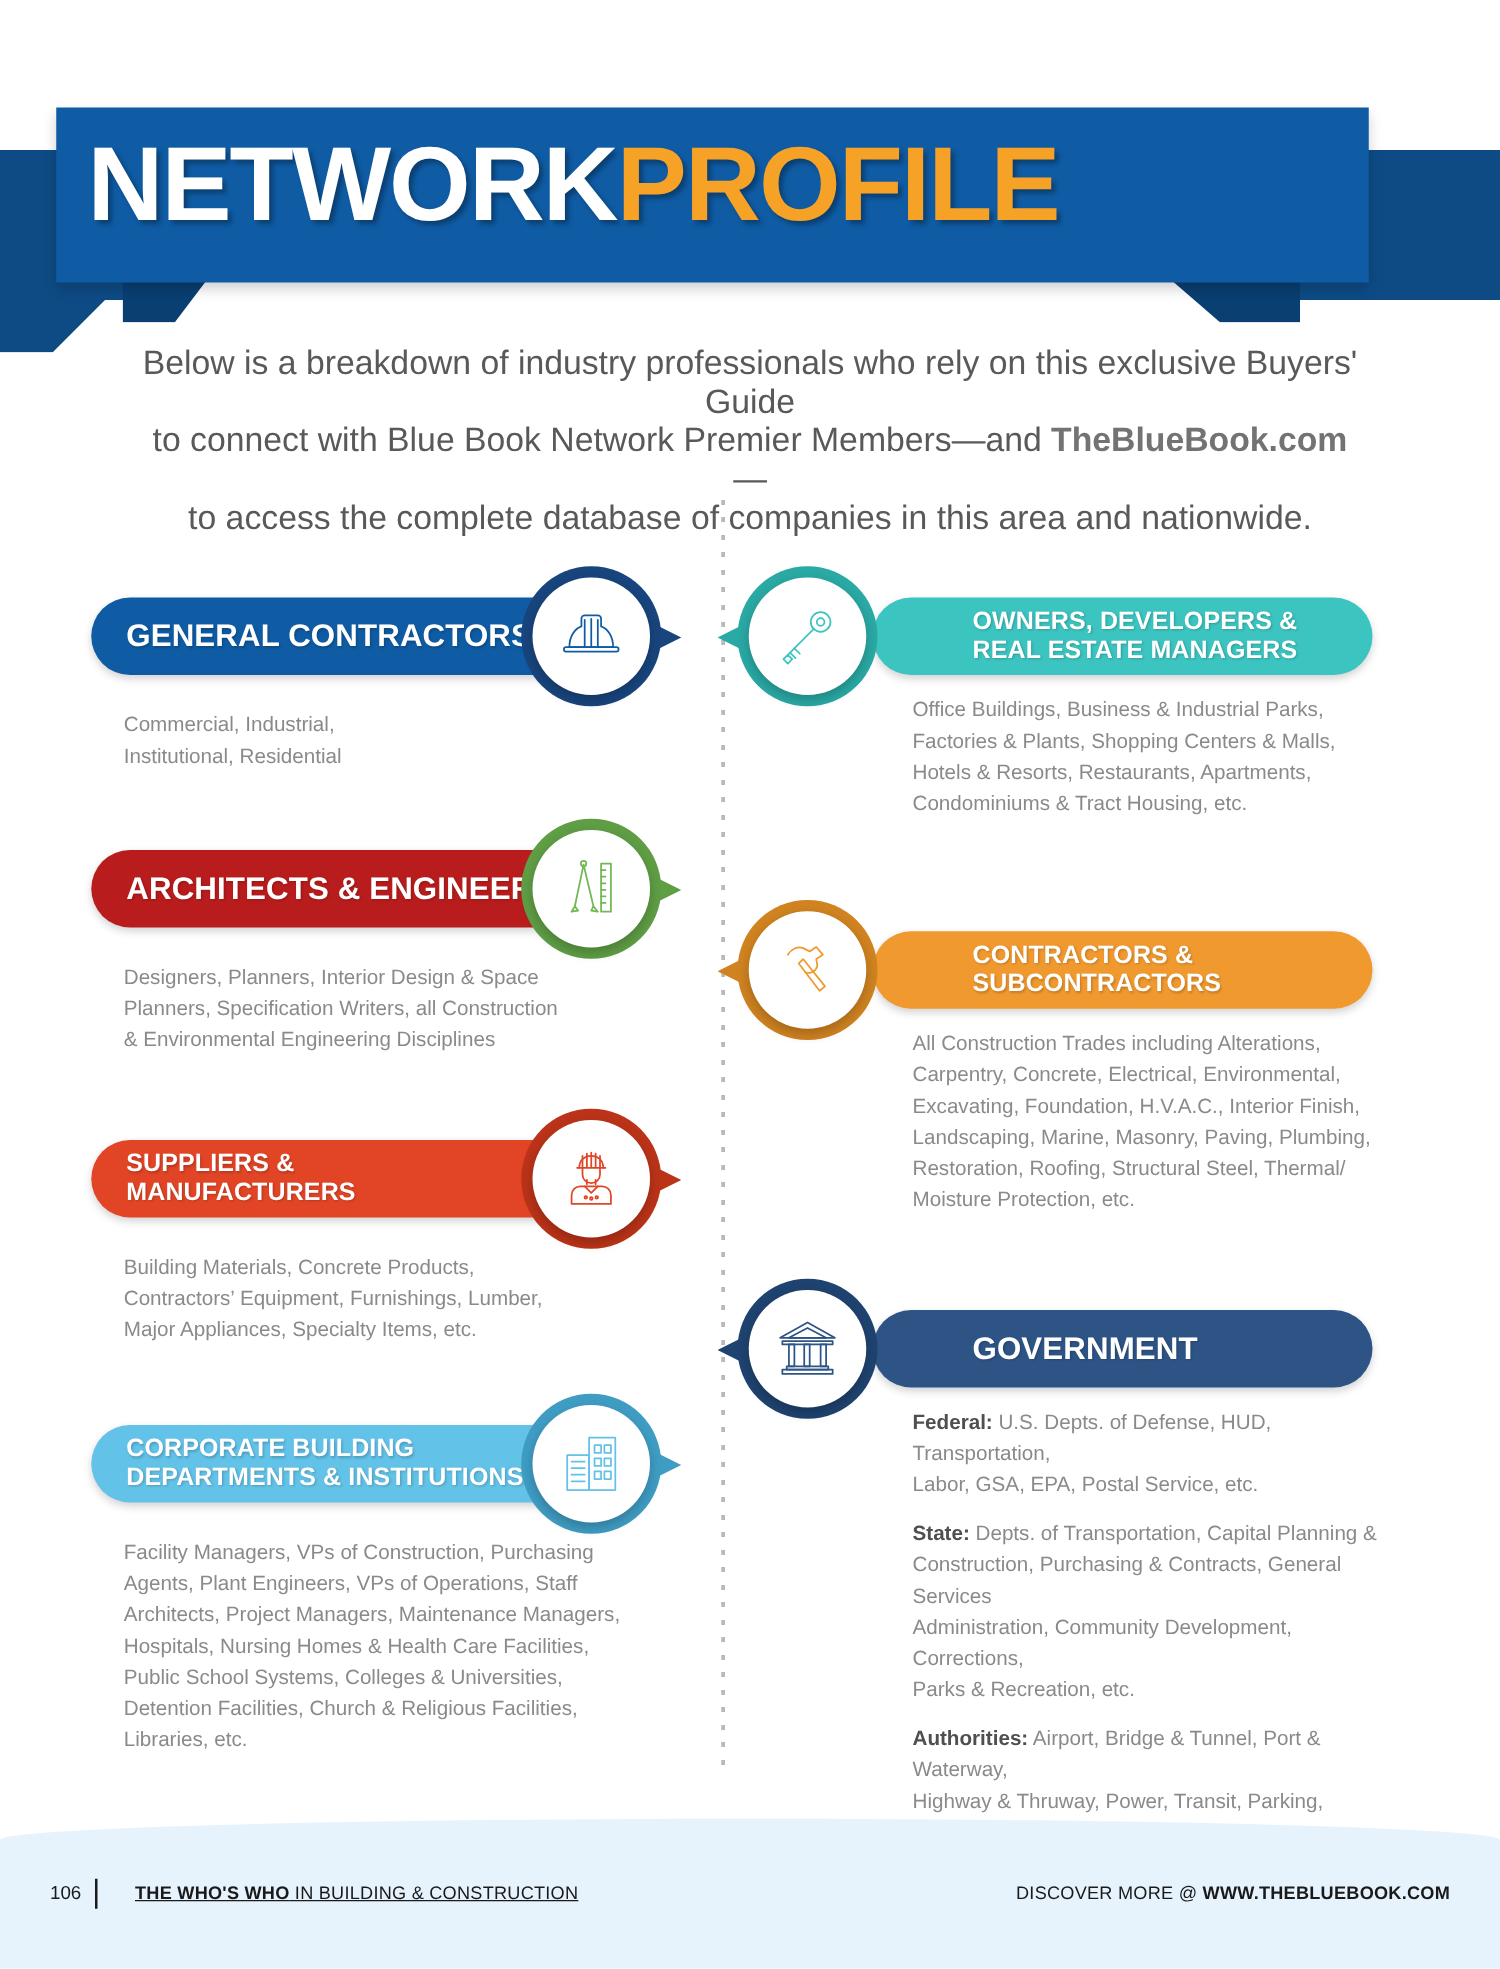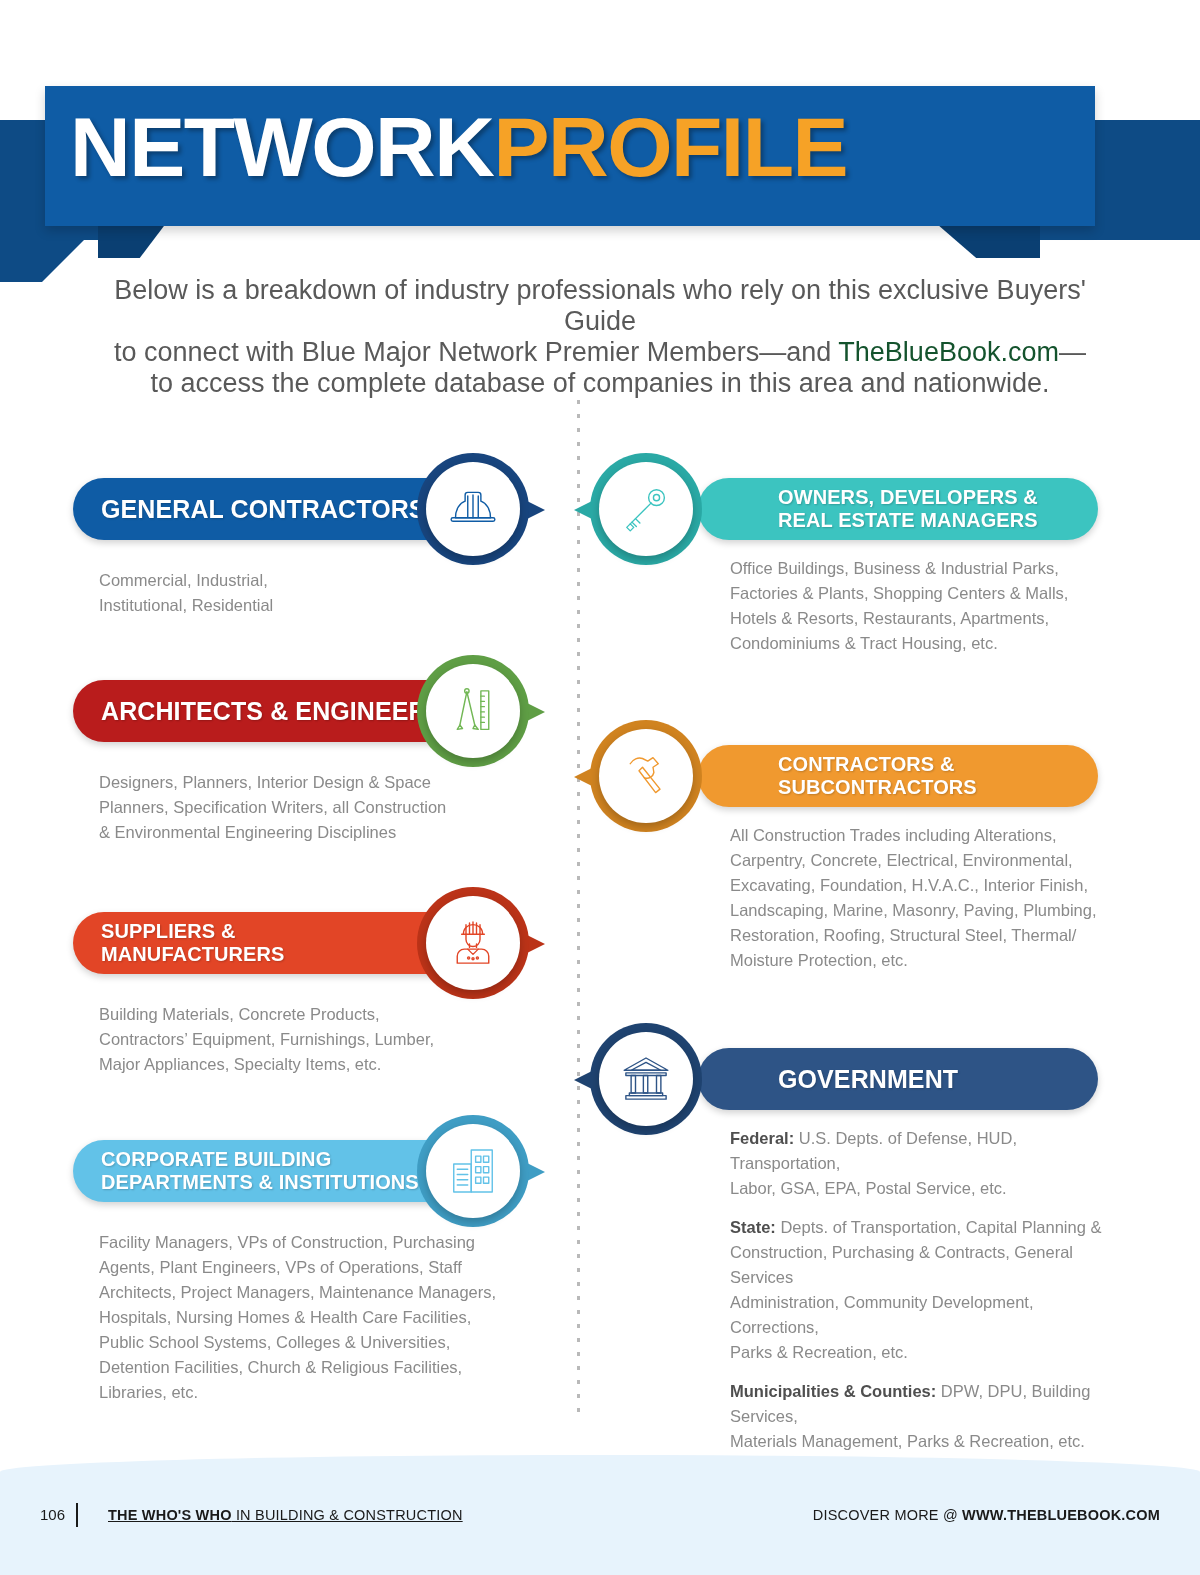--- a/index.html
+++ b/index.html
@@ -51,21 +51,21 @@
   .ribbon-title .w1 { color:#ffffff; }
   .ribbon-title .w2 { color:#f6a226; }
 
   
   .intro {
     position:absolute; left:110px; top:275px; width:980px;
     text-align:center; color:#595959;
     font-size:27px; line-height:31px;
     font-family:"Liberation Sans", sans-serif;
   }
-  .intro b { color:#14532d; font-weight:400; }
+  .intro b { color:#737373; font-weight:700; }
 
   
   .divider {
     position:absolute; left:577px; top:400px; width:3px; height:1020px;
     background-image: repeating-linear-gradient(to bottom,#b9b9b9 0 4px, transparent 4px 14px);
   }
 
   
   .card { position:absolute; }
 
@@ -157,21 +157,21 @@
     <div class="ribbon-tail-left"></div>
     <div class="ribbon-tail-right"></div>
     <div class="ribbon-fold-left"></div>
     <div class="ribbon-fold-right"></div>
     <div class="ribbon-main"></div>
     <div class="ribbon-title"><span class="w1">NETWORK</span><span class="w2">PROFILE</span></div>
   </div>
 
   <div class="intro">
     <span>Below is a breakdown of industry professionals who rely on this exclusive Buyers' Guide</span><br>
-    <span>to connect with Blue Major Network Premier Members—and </span><b>TheBlueBook.com</b><span>—</span><br>
+    <span>to connect with Blue Book Network Premier Members—and </span><b>TheBlueBook.com</b><span>—</span><br>
     <span>to access the complete database of companies in this area and nationwide.</span>
   </div>
 
   <div class="divider"></div>
 
   <div id="cards-root">
       <div class="card left" style="top: 478px; left: 73px; width: 520px;">
         <div class="pill" style="background:#0f5ca5">
           <span class="pill-label">GENERAL CONTRACTORS</span>
         </div>
@@ -310,21 +310,20 @@
               <path fill="none" stroke="#2e5486" stroke-width="1.6" stroke-linejoin="round" stroke-linecap="round" d="M9 25h46v3H9z"></path>
               <path fill="none" stroke="#2e5486" stroke-width="1.6" stroke-linejoin="round" stroke-linecap="round" d="M15 28h5v20h-5zM29 28h5v20h-5zM44 28h5v20h-5z"></path>
               <path fill="none" stroke="#2e5486" stroke-width="1.6" stroke-linejoin="round" stroke-linecap="round" d="M13 48h38v3H13z"></path>
               <path fill="none" stroke="#2e5486" stroke-width="1.6" stroke-linejoin="round" stroke-linecap="round" d="M9 51h46v4H9z"></path>
             </svg>
           </div>
         </div>
         <div class="body-text">
           <p><b>Federal:</b> U.S. Depts. of Defense, HUD, Transportation,<br>Labor, GSA, EPA, Postal Service, etc.</p>
           <p><b>State:</b> Depts. of Transportation, Capital Planning &amp;<br>Construction, Purchasing &amp; Contracts, General Services<br>Administration, Community Development, Corrections,<br>Parks &amp; Recreation, etc.</p>
-          <p><b>Municipalities &amp; Counties:</b> DPW, DPU, Building Services,<br>Materials Management, Parks &amp; Recreation, etc.</p>
           <p><b>Authorities:</b> Airport, Bridge &amp; Tunnel, Port &amp; Waterway,<br>Highway &amp; Thruway, Power, Transit, Parking, Housing, etc.</p>
         </div>
       </div>
     </div>
 
   <div class="footer-band"></div>
   <div class="footer-inner">
     <span class="pg-num">106</span>
     <span class="pg-rule"></span>
     <span class="foot-left"><b>THE WHO'S WHO</b><span id="fl-rest"> IN BUILDING &amp; CONSTRUCTION</span></span>

